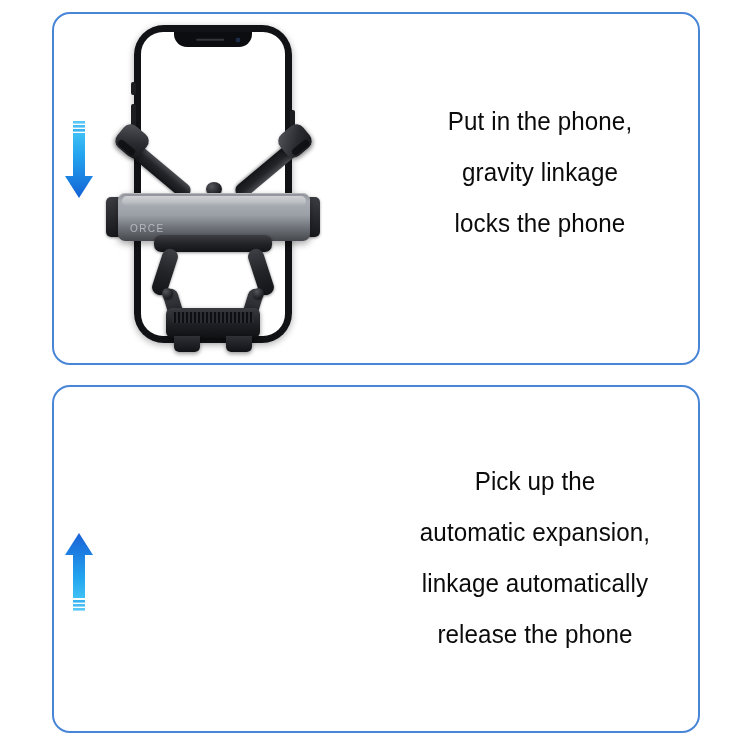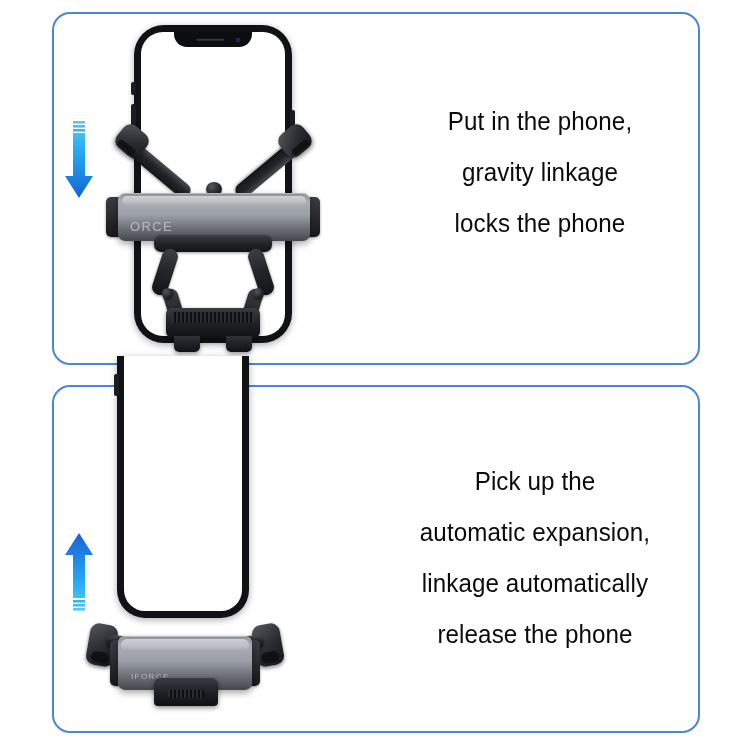--- a/index.html
+++ b/index.html
@@ -212,21 +212,21 @@
     <div class="arm" style="left:24px;top:118px;width:74px;height:15px;transform:rotate(40deg);transform-origin:left center;"></div>
     <div class="arm" style="left:186px;top:118px;width:74px;height:15px;transform:rotate(140deg);transform-origin:left center;"></div>
     <div class="arm-pad" style="left:9px;top:105px;width:30px;height:28px;transform:rotate(40deg);"></div>
     <div class="arm-pad" style="left:172px;top:105px;width:30px;height:28px;transform:rotate(-40deg);"></div>
     <div class="joint" style="left:98px;top:160px;width:16px;height:14px;"></div>
 
     <div class="bar-cap" style="left:-2px;top:175px;width:18px;height:40px;"></div>
     <div class="bar-cap" style="left:194px;top:175px;width:18px;height:40px;"></div>
     <div class="body-bar" style="left:10px;top:171px;width:192px;height:48px;">
       <span class="gloss"></span>
-      <span class="brand" style="left:12px;bottom:7px;font-size:13px;text-align:right;">ORCE</span>
+      <span class="brand" style="left:12px;bottom:7px;font-size:10px;text-align:right;">ORCE</span>
     </div>
 
     <div class="link" style="left:46px;top:213px;width:118px;height:17px;border-radius:7px;"></div>
     <div class="link" style="left:49px;top:226px;width:16px;height:48px;transform:rotate(18deg);"></div>
     <div class="link" style="left:145px;top:226px;width:16px;height:48px;transform:rotate(-18deg);"></div>
     <div class="link" style="left:61px;top:266px;width:15px;height:54px;transform:rotate(-17deg);"></div>
     <div class="link" style="left:134px;top:266px;width:15px;height:54px;transform:rotate(17deg);"></div>
     <div class="joint" style="left:54px;top:266px;width:11px;height:11px;"></div>
     <div class="joint" style="left:145px;top:266px;width:11px;height:11px;"></div>
 
@@ -256,42 +256,20 @@
           <stop offset="100%" stop-color="#3fc0f5"></stop>
         </linearGradient>
       </defs>
       <path d="M17 5 L31 27 L23 27 L23 70 L11 70 L11 27 L3 27 Z" fill="url(#gradUp)"></path>
       <rect x="11" y="72" width="12" height="2.6" fill="#3ab3f1"></rect>
       <rect x="11" y="76" width="12" height="2.6" fill="#49bdf3"></rect>
       <rect x="11" y="80" width="12" height="2.6" fill="#5ac8f5"></rect>
     </svg>
   </div>
 
-  <div class="photo" id="photo-2" style="left:72px;top:378px;width:250px;height:340px;">
-
-    <div class="phone" style="left:45px;top:-22px;width:132px;height:262px;border-radius:0 0 28px 28px;">
-      <div class="phone-screen" style="left:7px;top:0;width:118px;height:255px;border-radius:0 0 21px 21px;"></div>
-    </div>
-    <div class="side-btn" style="left:42px;top:-4px;width:5px;height:22px;"></div>
-
-    <div class="arm-pad" style="left:16px;top:246px;width:28px;height:42px;border-radius:9px;transform:rotate(10deg);"></div>
-    <div class="arm-pad" style="left:182px;top:246px;width:28px;height:42px;border-radius:9px;transform:rotate(-10deg);"></div>
-    <div class="arm" style="left:34px;top:258px;width:30px;height:14px;transform:rotate(6deg);"></div>
-    <div class="arm" style="left:162px;top:258px;width:30px;height:14px;transform:rotate(-6deg);"></div>
-
-    <div class="bar-cap" style="left:38px;top:262px;width:16px;height:46px;"></div>
-    <div class="bar-cap" style="left:172px;top:262px;width:16px;height:46px;"></div>
-    <div class="body-bar" style="left:46px;top:258px;width:134px;height:54px;">
-      <span class="gloss"></span>
-      <span class="brand" style="left:13px;bottom:9px;font-size:8px;">IFORCE</span>
-    </div>
-
-    <div class="clip" style="left:82px;top:300px;width:64px;height:28px;border-radius:6px 6px 4px 4px;"></div>
-    <div class="teeth" style="left:96px;top:312px;width:36px;height:8px;"></div>
-  </div>
 
   <div class="caption" id="caption-2">
     <span class="line">Pick up the</span>
     <span class="line">automatic expansion,</span>
     <span class="line">linkage automatically</span>
     <span class="line">release the phone</span>
   </div>
 
 </div>
 

